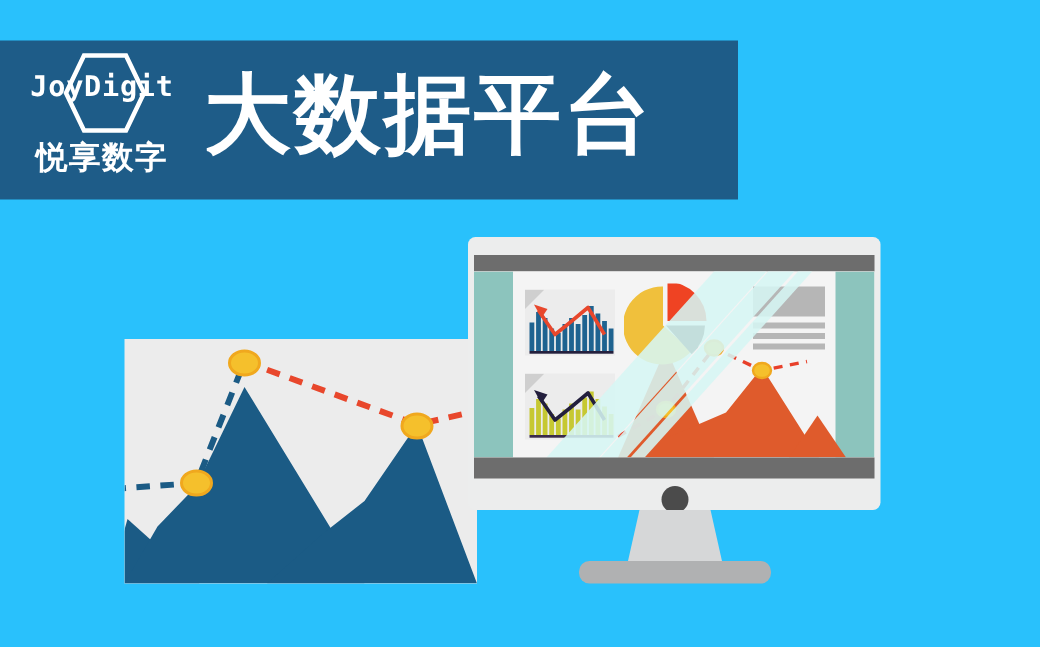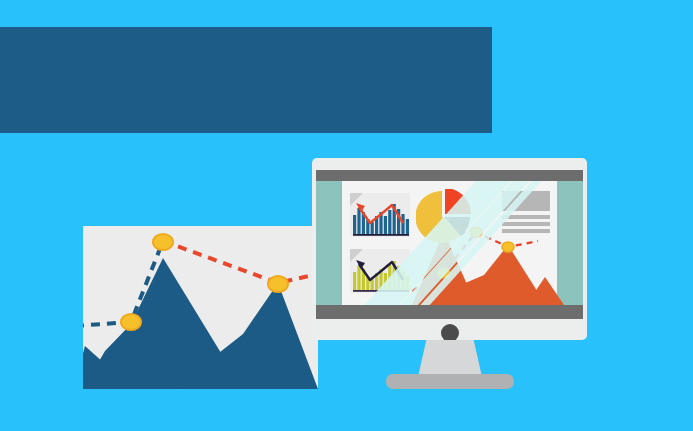--- a/index.html
+++ b/index.html
@@ -107,21 +107,31 @@
   .pie-wrap{position:absolute;}
   .area-wrap{position:absolute;left:0;top:0;}
 </style>
 </head>
 <body>
 
 <div id="stage">
 
   <div class="header-band"></div>
 
-
+  <div class="logo-block">
+    <div class="logo-hex">
+      <svg width="56" height="54" viewBox="0 0 56 54">
+        <polygon points="14,2 42,2 54,27 42,52 14,52 2,27" fill="none" stroke="#ffffff" stroke-width="3"></polygon>
+      </svg>
+    </div>
+    <div class="logo-word">JoyDigit</div>
+    <div class="logo-cn">悦享数字</div>
+  </div>
+
+  <div class="header-title">大数据平台</div>
 
   <div class="left-panel">
     <svg width="235" height="163" viewBox="0 0 235 163">
 
       <polygon points="-10,163 50,163 2,120" fill="#1b5b85"></polygon>
       <polygon points="0,163 160,163 80,32 48,98 22,125" fill="#1b5b85"></polygon>
       <polygon points="95,163 235,163 195,57 160,108 132,130" fill="#1b5b85"></polygon>
 
       <polyline points="-8,100 48,96 80,15" fill="none" stroke="#1b5b85" stroke-width="4" stroke-dasharray="9 7" stroke-linecap="butt"></polyline>
       <polyline points="80,15 195,57 235,48" fill="none" stroke="#e8472c" stroke-width="4" stroke-dasharray="9 7" stroke-linecap="butt"></polyline>

